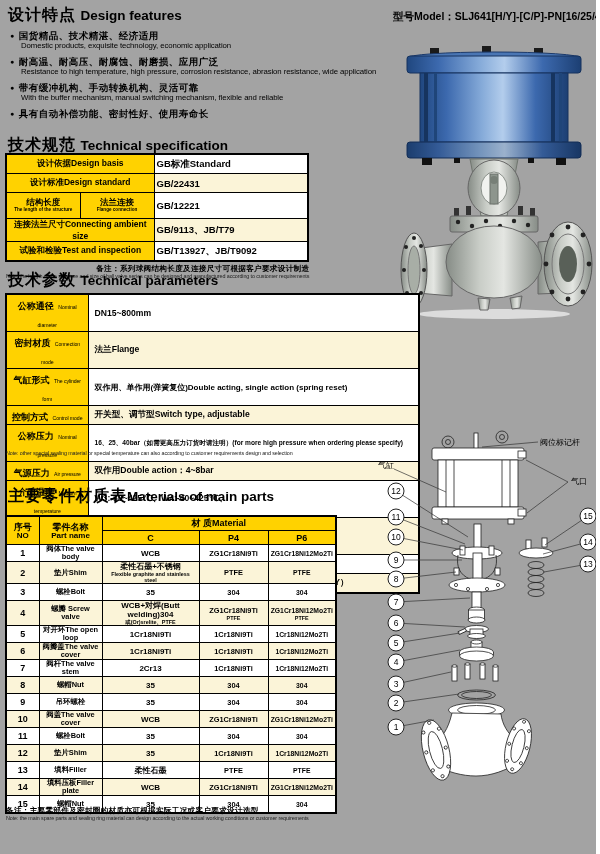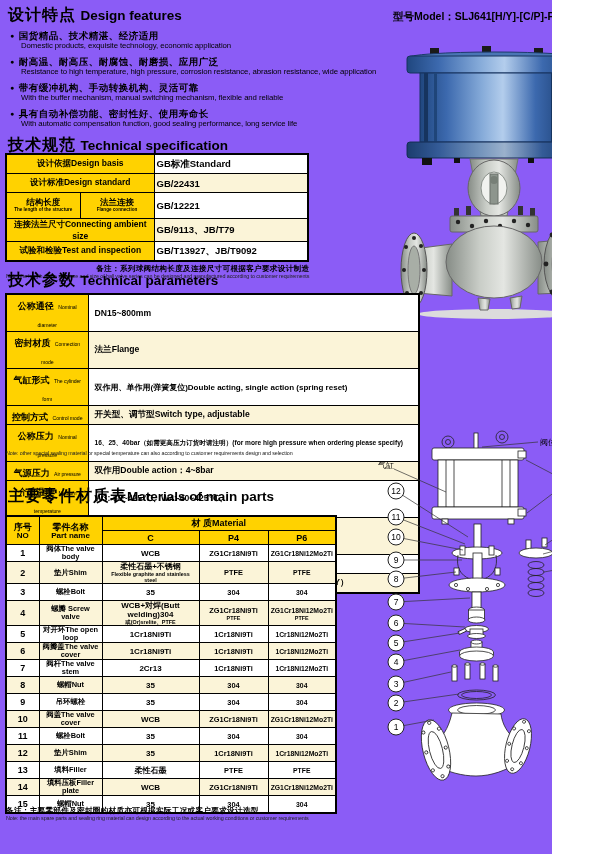--- a/index.html
+++ b/index.html
@@ -1,17 +1,17 @@
 <!DOCTYPE html>
 <html><head>
 <meta charset="utf-8">
 <style>
   html,body{margin:0;padding:0;}
   body{font-family:"Liberation Sans","DejaVu Sans",sans-serif;color:#000;background:#fff;}
-  .page{position:relative;width:552px;height:854px;background:#8b5cf6;overflow:hidden;}
+  .page{position:relative;width:596px;height:854px;background:#a3a3a3;overflow:hidden;}
 
   .sec-title{position:absolute;white-space:nowrap;}
   .sec-title .cn{font-size:16px;font-weight:bold;letter-spacing:1px;}
   .sec-title .en{font-size:13.5px;font-weight:bold;}
 
   .model{position:absolute;left:393px;top:10px;font-size:10.5px;font-weight:bold;white-space:nowrap;}
 
   .features{position:absolute;left:10px;top:30px;width:385px;}
   .feat{margin-bottom:6px;}
   .feat-cn{font-size:9.5px;font-weight:bold;line-height:11px;letter-spacing:0.5px;}
@@ -85,21 +85,20 @@
       <div class="feat">
       <div class="feat-cn"><span class="bullet">●</span><span>耐高温、耐高压、耐腐蚀、耐磨损、应用广泛</span></div>
       <div class="feat-en">Resistance to high temperature, high pressure, corrosion resistance, abrasion resistance, wide application</div>
     </div>
       <div class="feat">
       <div class="feat-cn"><span class="bullet">●</span><span>带有缓冲机构、手动转换机构、灵活可靠</span></div>
       <div class="feat-en">With the buffer mechanism, manual switching mechanism, flexible and reliable</div>
     </div>
       <div class="feat">
       <div class="feat-cn"><span class="bullet">●</span><span>具有自动补偿功能、密封性好、使用寿命长</span></div>
-      <div class="feat-en">With automatic compensation function, good sealing performance, long service life</div>
     </div>
     </div>
 
   <svg id="photo-svg" width="206" height="276" viewBox="0 0 206 276">
     <defs>
       <linearGradient id="pb" x1="0" y1="0" x2="1" y2="0">
         <stop offset="0" stop-color="#20477f"></stop>
           <stop offset="0.18" stop-color="#3c69ae"></stop>
         <stop offset="0.42" stop-color="#86abd9"></stop>
           <stop offset="0.56" stop-color="#b3cdec"></stop>

